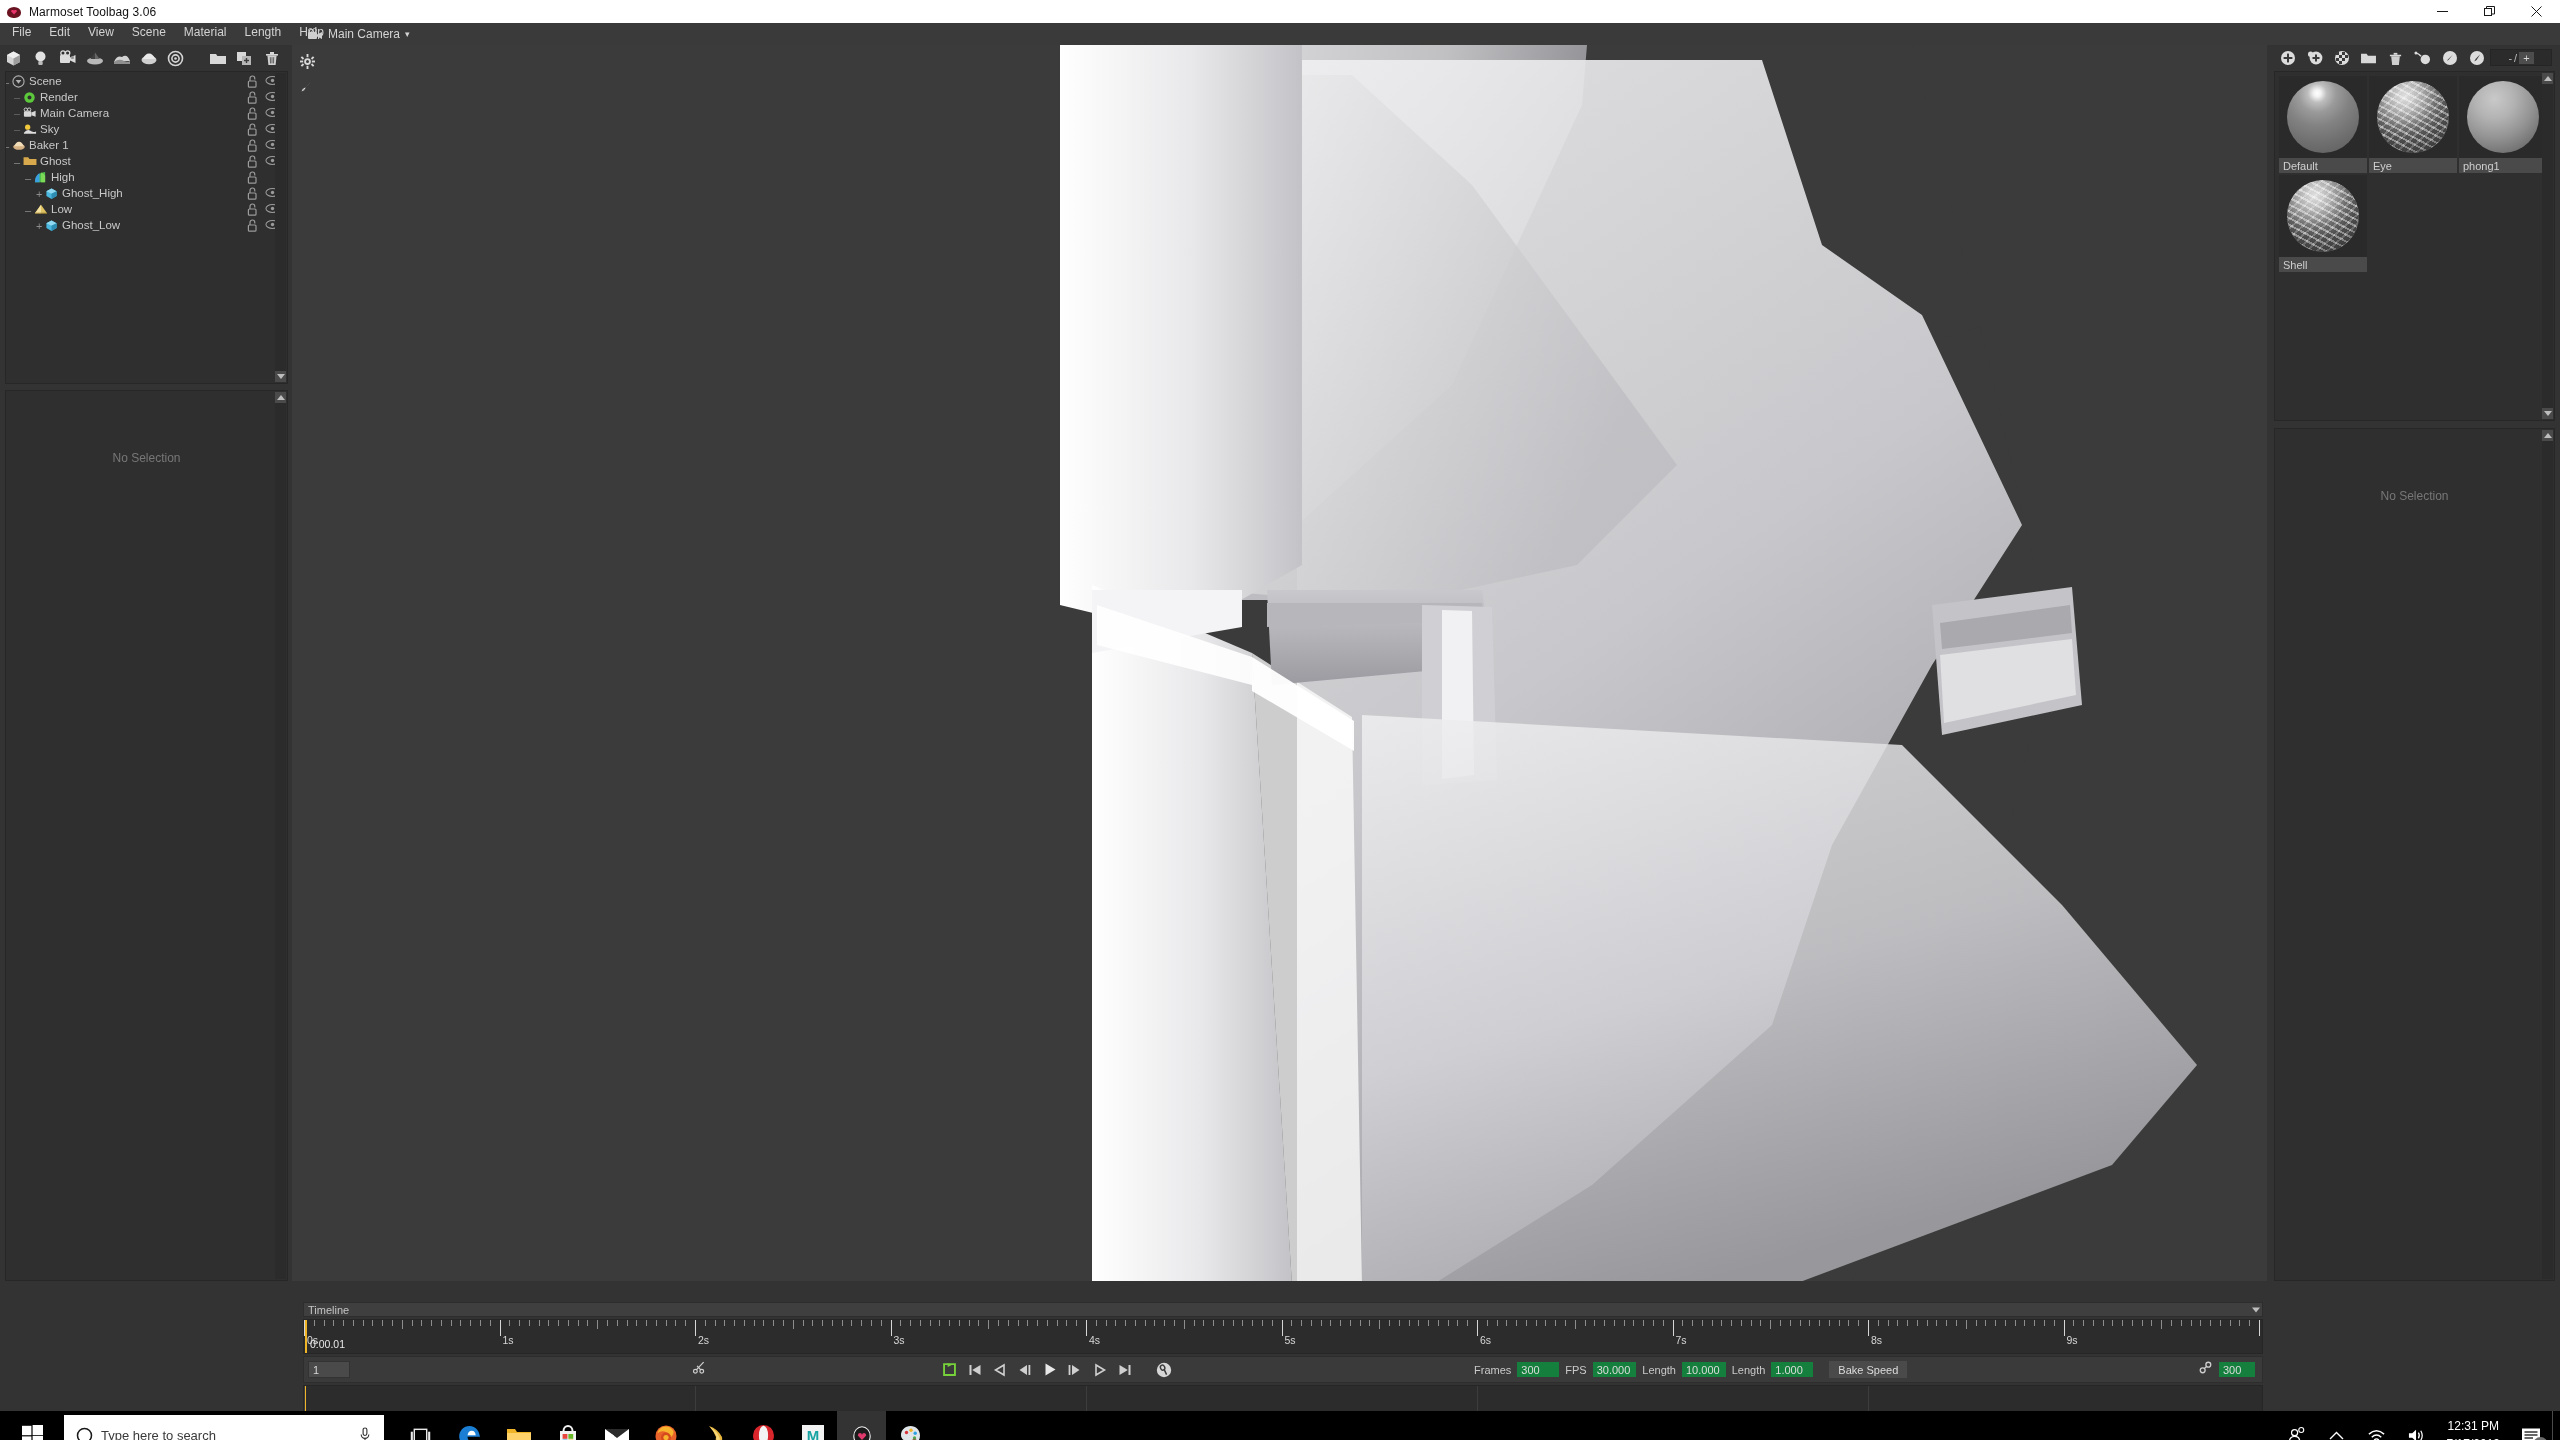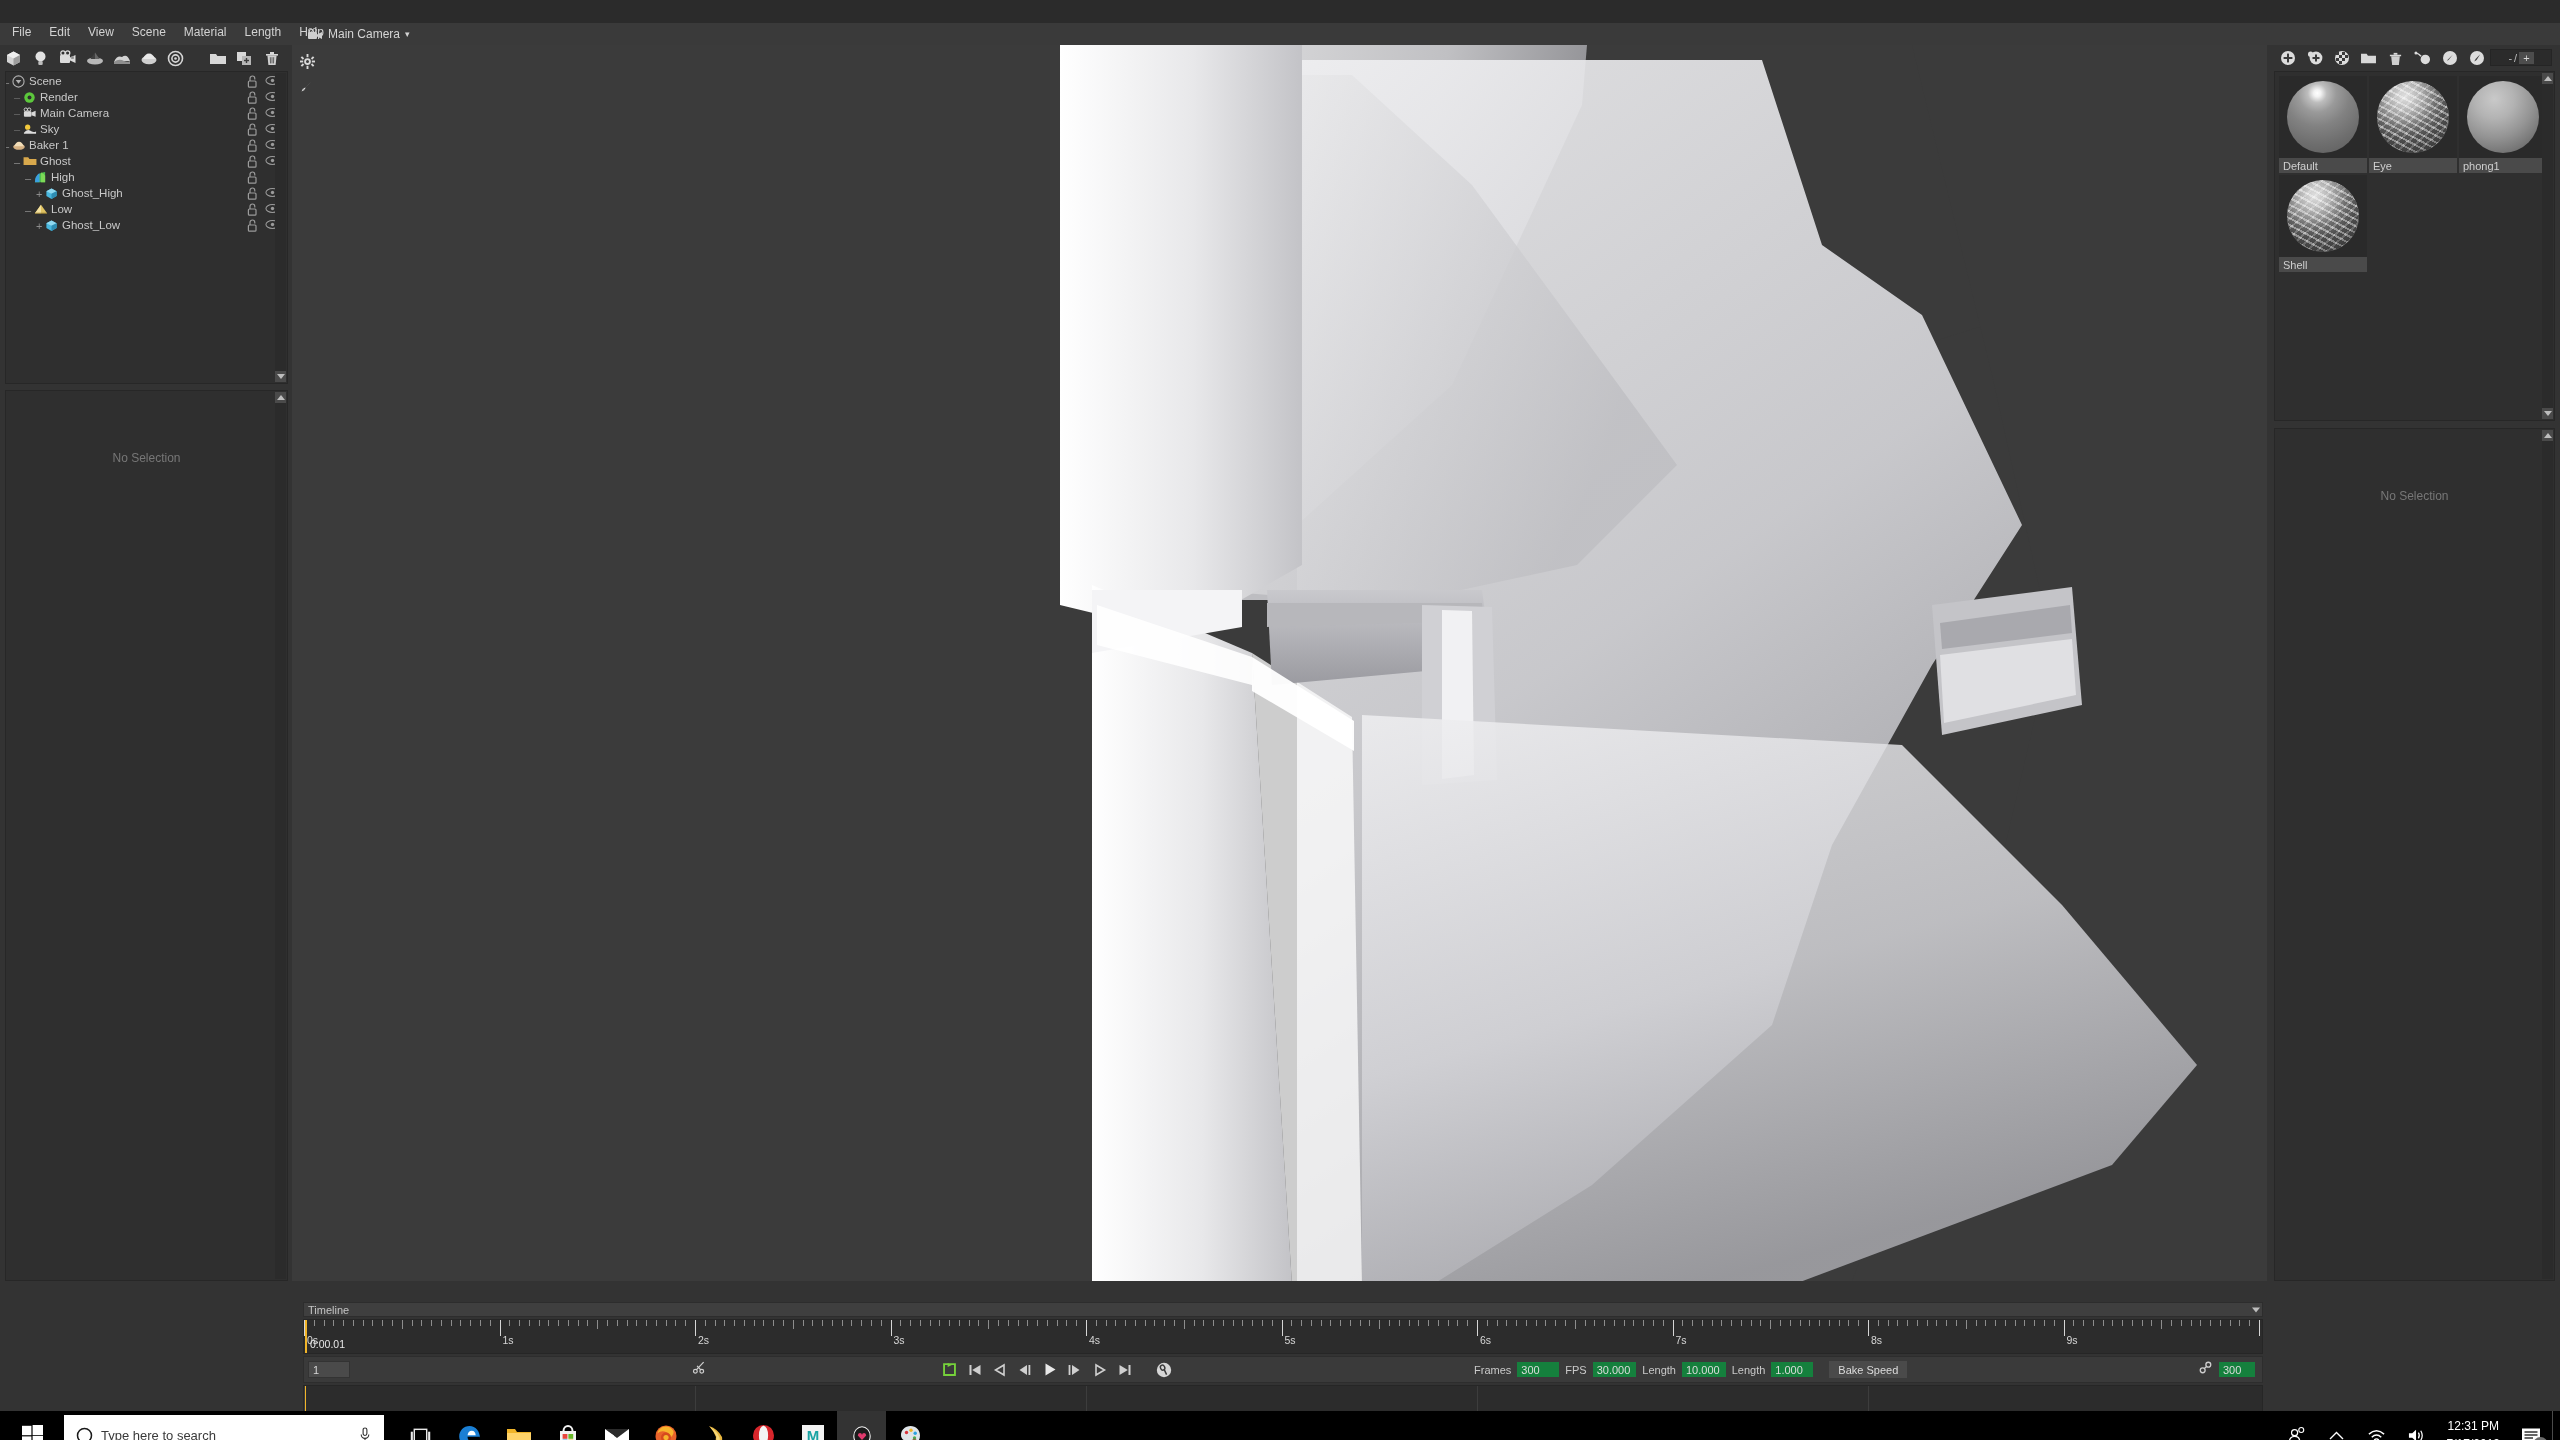--- a/index.html
+++ b/index.html
@@ -277,20 +277,46 @@
     position:absolute; right:4px; bottom:8px; width:15px;height:15px;border-radius:50%;
     background:#6b6b6b; color:#fff; font-size:9px; display:flex;align-items:center;justify-content:center;
   }
   .show-desktop { width: 8px; height: 49px; border-left: 1px solid #4a4a4a; }
 </style>
 </head>
 <body>
 
 <div id="app">
 
+  <div class="titlebar">
+    <div class="tb-icon">
+      <div class="blob"></div>
+        <div class="heart"></div>
+    </div>
+    <div class="tb-title">Marmoset Toolbag 3.06</div>
+    <div class="win-btns">
+      <div class="win-btn">
+        <svg width="11" height="11" viewBox="0 0 11 11">
+            <line x1="0" y1="5.5" x2="11" y2="5.5" stroke="#1a1a1a" stroke-width="1"></line>
+          </svg>
+      </div>
+      <div class="win-btn">
+        <svg width="11" height="11" viewBox="0 0 11 11">
+          <rect x="0.5" y="2.5" width="7" height="7" fill="none" stroke="#1a1a1a" stroke-width="1"></rect>
+          <polyline points="2.5,2.5 2.5,0.5 10.5,0.5 10.5,8 8,8" fill="none" stroke="#1a1a1a" stroke-width="1"></polyline>
+        </svg>
+      </div>
+      <div class="win-btn close">
+        <svg width="11" height="11" viewBox="0 0 11 11">
+            <line x1="0.5" y1="0.5" x2="10.5" y2="10.5" stroke="#1a1a1a" stroke-width="1"></line>
+            <line x1="10.5" y1="0.5" x2="0.5" y2="10.5" stroke="#1a1a1a" stroke-width="1"></line>
+          </svg>
+      </div>
+    </div>
+  </div>
 
   <div class="menubar">
     <div class="menu-item">File</div>
     <div class="menu-item">Edit</div>
     <div class="menu-item">View</div>
     <div class="menu-item">Scene</div>
     <div class="menu-item">Material</div>
     <div class="menu-item">Length</div>
     <div class="menu-item">Help</div>
 

